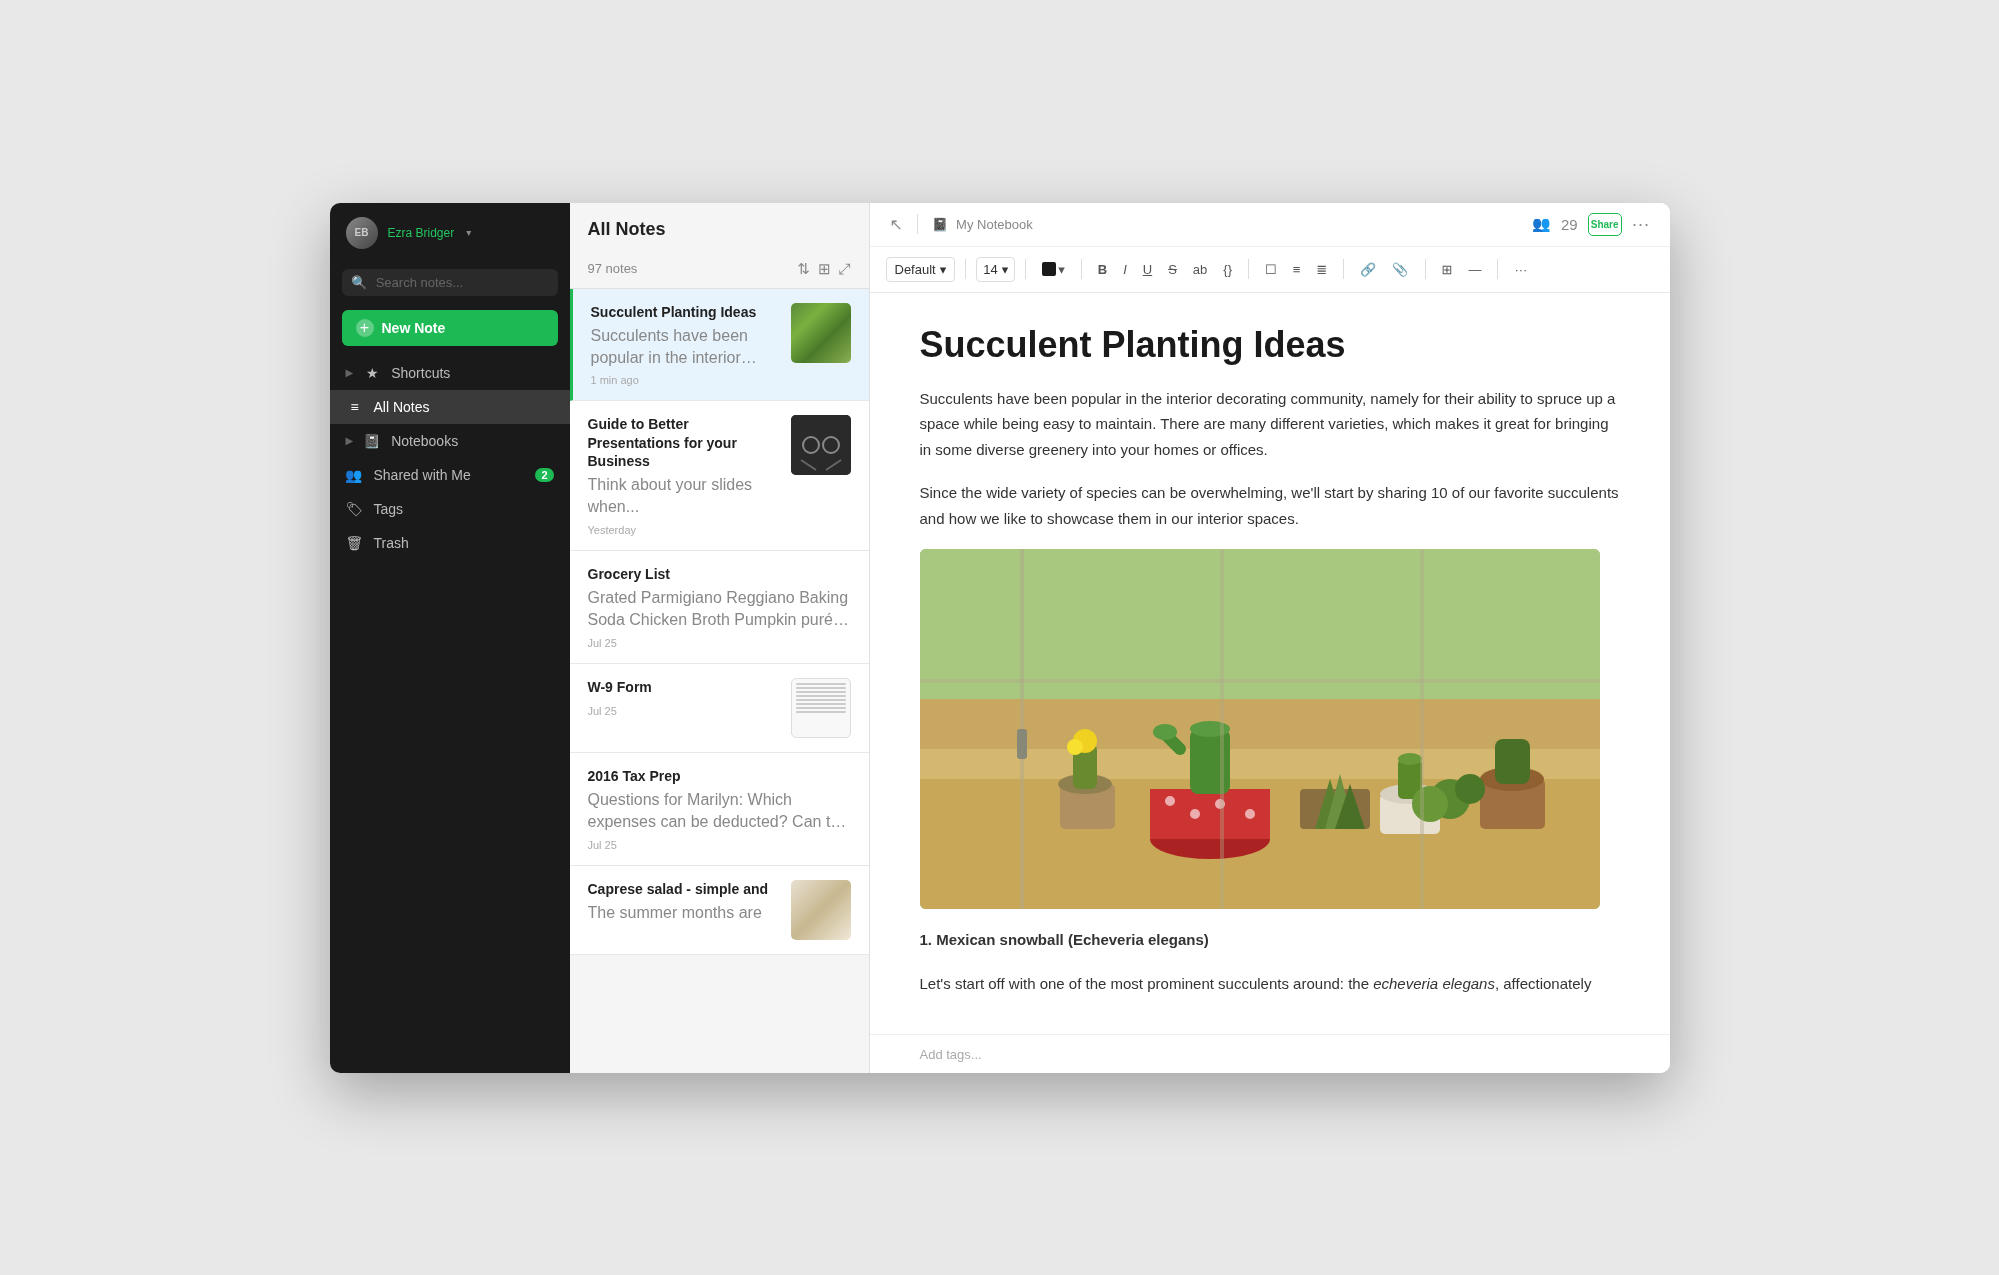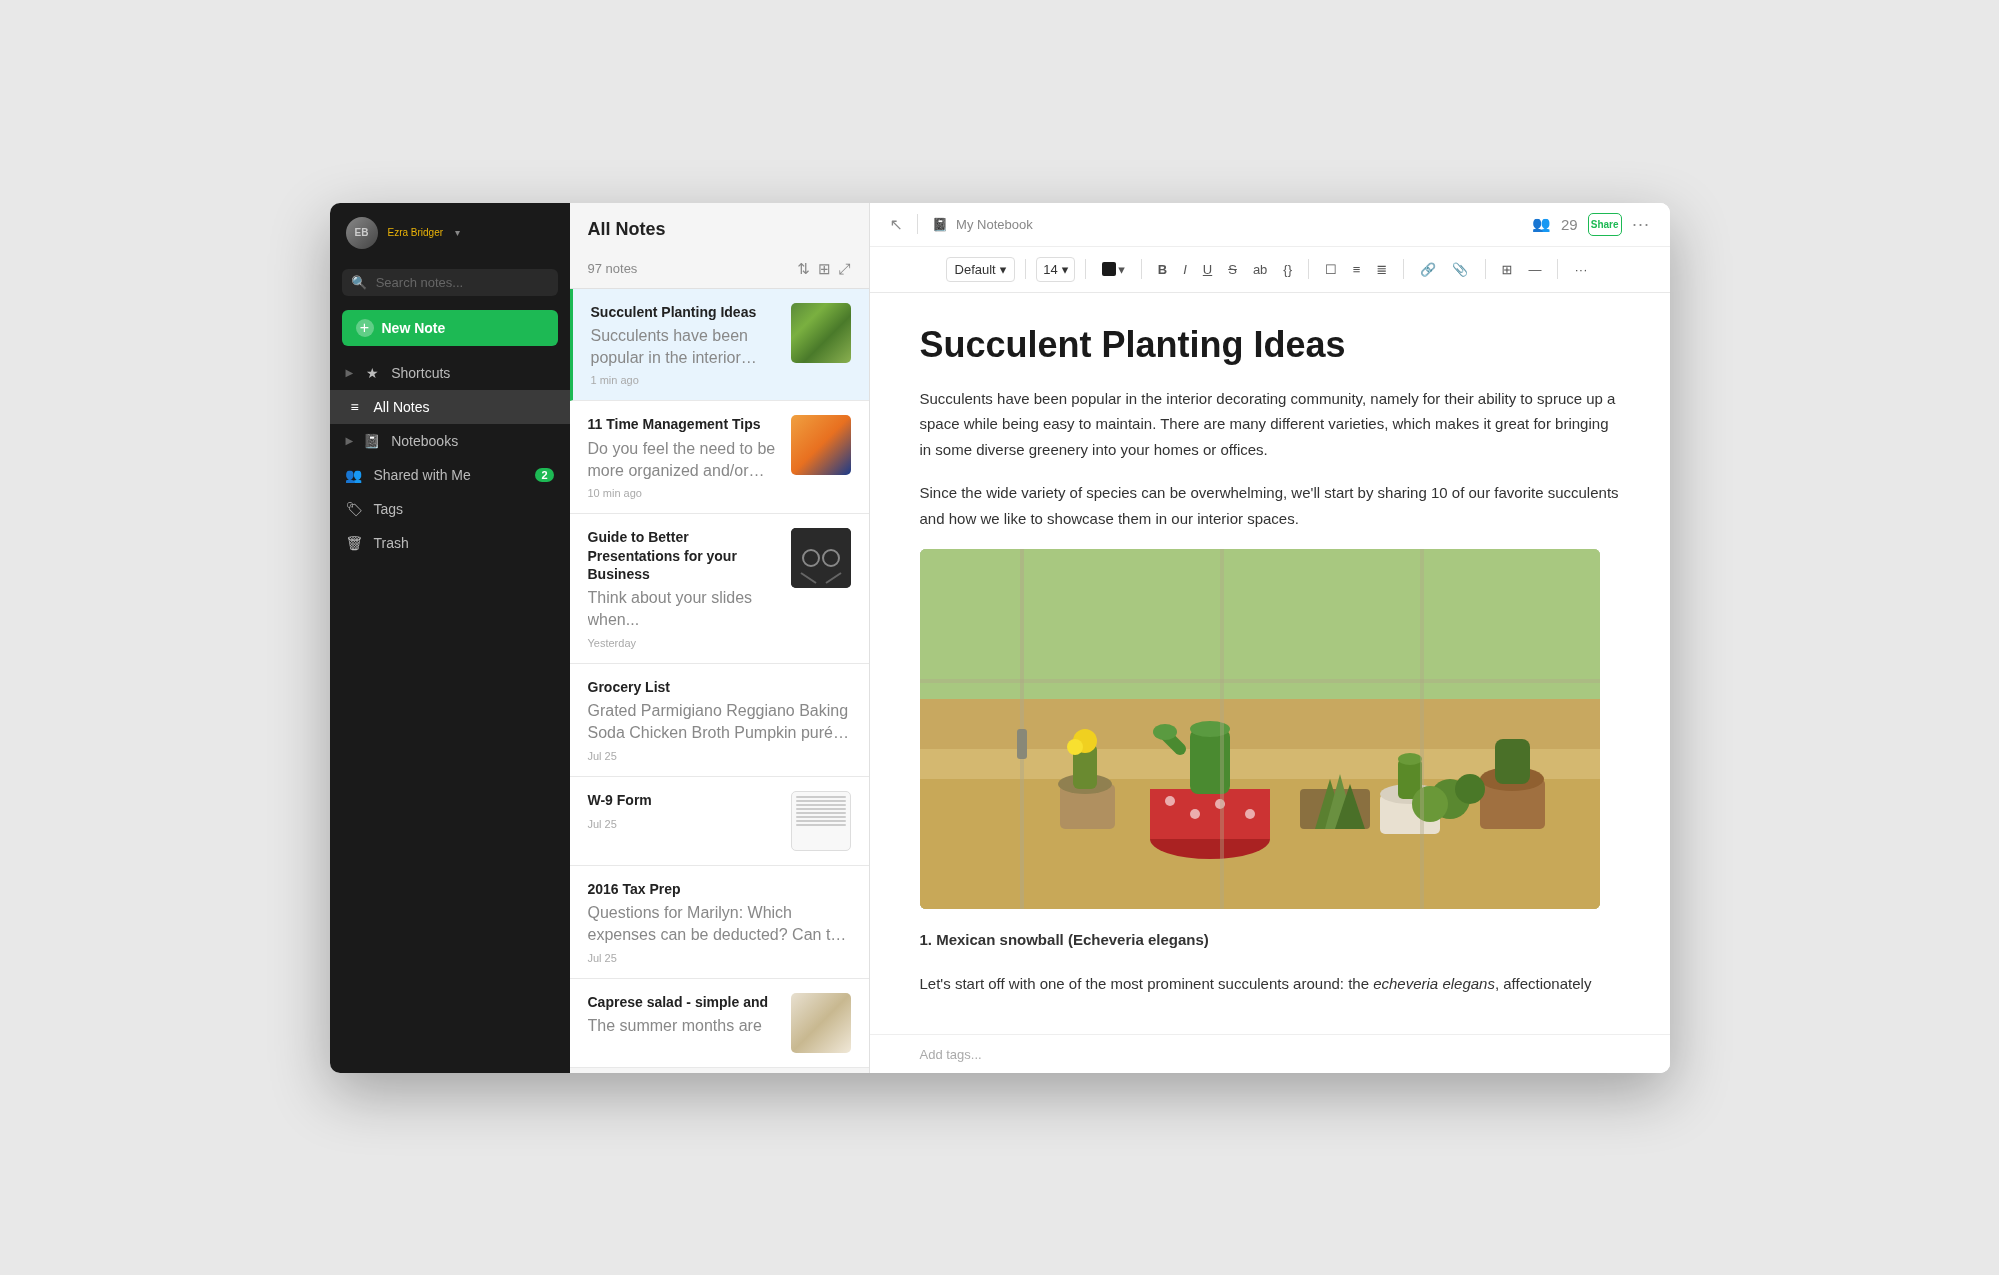--- a/index.html
+++ b/index.html
@@ -4,21 +4,21 @@
   <style>
     * { box-sizing: border-box; margin: 0; padding: 0; }
     body { font-family: -apple-system, BlinkMacSystemFont, 'Segoe UI', sans-serif; background: #e8e8e8; display: flex; justify-content: center; align-items: center; min-height: 100vh; }
     .app-window { width: 1340px; height: 870px; background: #fff; border-radius: 10px; overflow: hidden; display: flex; box-shadow: 0 20px 60px rgba(0,0,0,0.3); }
     
     
     .sidebar { width: 240px; background: #1a1a1a; color: #ccc; display: flex; flex-direction: column; flex-shrink: 0; }
     .sidebar-header { padding: 14px 16px; display: flex; align-items: center; gap: 10px; }
     .avatar { width: 32px; height: 32px; border-radius: 50%; background: #555; overflow: hidden; flex-shrink: 0; }
     .avatar-img { width: 100%; height: 100%; background: linear-gradient(135deg, #888 0%, #444 100%); display: flex; align-items: center; justify-content: center; color: #ccc; font-size: 10px; font-weight: 600; }
-    .user-name { font-size: 10px; color: #eab308; font-weight: 500; }
+    .user-name { font-size: 12px; color: #22c55e; font-weight: 500; }
     .chevron-icon { color: #888; font-size: 10px; margin-left: 2px; }
     .search-bar { margin: 6px 12px 12px; background: #2a2a2a; border-radius: 6px; display: flex; align-items: center; padding: 6px 10px; gap: 8px; }
     .search-bar input { background: transparent; border: none; outline: none; color: #aaa; font-size: 13px; flex: 1; }
     .search-bar input::placeholder { color: #666; }
     .search-icon { color: #666; font-size: 13px; }
     .new-note-btn { margin: 2px 12px 10px; background: #1db954; border: none; border-radius: 6px; color: #fff; font-size: 14px; font-weight: 600; padding: 9px 14px; cursor: pointer; display: flex; align-items: center; gap: 8px; text-align: left; }
     .new-note-btn .plus-icon { width: 18px; height: 18px; border-radius: 50%; background: rgba(255,255,255,0.3); display: flex; align-items: center; justify-content: center; font-size: 16px; font-weight: 300; flex-shrink: 0; }
     .nav-item { display: flex; align-items: center; gap: 10px; padding: 9px 16px; cursor: pointer; font-size: 14px; color: #bbb; }
     .nav-item.active { background: #3a3a3a; color: #fff; }
     .nav-icon { font-size: 14px; width: 18px; text-align: center; flex-shrink: 0; }
@@ -44,21 +44,21 @@
     .note-thumb { width: 60px; height: 60px; border-radius: 5px; overflow: hidden; flex-shrink: 0; background: #ddd; }
     .thumb-succulent { background: linear-gradient(135deg, #5a8a3a 0%, #7ab040 30%, #4a7a2a 60%, #8ab050 100%); }
     .thumb-time { background: linear-gradient(135deg, #f0a040 0%, #e87020 50%, #1a3a8a 100%); }
     .thumb-presentation { background: linear-gradient(135deg, #2a2a2a 0%, #3a3a3a 40%, #5a5a5a 100%); }
     .thumb-w9 { background: #f8f8f8; border: 1px solid #ddd; display: flex; flex-direction: column; gap: 2px; padding: 4px; }
     .thumb-caprese { background: linear-gradient(135deg, #e8e0d0 0%, #c8b890 50%, #f0e8d8 100%); }
     .w9-line { height: 2px; background: #ccc; border-radius: 1px; }
 
     
     .editor { flex: 1; display: flex; flex-direction: column; background: #fff; }
-    .editor-toolbar { display: flex; align-items: center; padding: 10px 16px; border-bottom: 1px solid #e8e8e8; gap: 4px; background: #fff; justify-content: center; }
+    .editor-toolbar { display: flex; align-items: center; padding: 10px 16px; border-bottom: 1px solid #e8e8e8; gap: 4px; background: #fff; }
     .toolbar-sep { width: 1px; height: 20px; background: #ddd; margin: 0 6px; }
     .tb-btn { padding: 4px 6px; border: none; background: none; cursor: pointer; font-size: 13px; color: #555; border-radius: 3px; display: flex; align-items: center; gap: 2px; }
     .font-select { display: flex; align-items: center; gap: 4px; padding: 4px 8px; border: 1px solid #ddd; border-radius: 4px; font-size: 13px; color: #333; cursor: pointer; background: #fff; }
     .font-size-select { display: flex; align-items: center; gap: 4px; padding: 4px 6px; border: 1px solid #ddd; border-radius: 4px; font-size: 13px; color: #333; cursor: pointer; background: #fff; }
     .color-btn { width: 14px; height: 14px; background: #1a1a1a; border-radius: 2px; }
     .editor-header { display: flex; align-items: center; justify-content: space-between; padding: 10px 20px; border-bottom: 1px solid #eee; background: #fff; }
     .notebook-info { display: flex; align-items: center; gap: 8px; color: #888; font-size: 13px; }
     .back-icon { color: #888; font-size: 16px; cursor: pointer; }
     .notebook-icon { font-size: 13px; }
     .editor-actions { display: flex; align-items: center; gap: 10px; }
@@ -149,28 +149,20 @@
 
       <div class="note-item active">
         <div class="note-text">
           <div class="note-title">Succulent Planting Ideas</div>
           <div class="note-preview">Succulents have been popular in the interior decorating co...</div>
           <div class="note-time">1 min ago</div>
         </div>
         <div class="note-thumb thumb-succulent"></div>
       </div>
 
-      <div class="note-item">
-        <div class="note-text">
-          <div class="note-title">11 Time Management Tips</div>
-          <div class="note-preview">Do you feel the need to be more organized and/or more...</div>
-          <div class="note-time">10 min ago</div>
-        </div>
-        <div class="note-thumb thumb-time"></div>
-      </div>
 
       <div class="note-item">
         <div class="note-text">
           <div class="note-title">Guide to Better Presentations for your Business</div>
           <div class="note-preview">Think about your slides when...</div>
           <div class="note-time">Yesterday</div>
         </div>
         <div class="note-thumb thumb-presentation">
           <svg width="60" height="60" viewBox="0 0 60 60">
             <rect width="60" height="60" fill="#2a2a2a"></rect>

